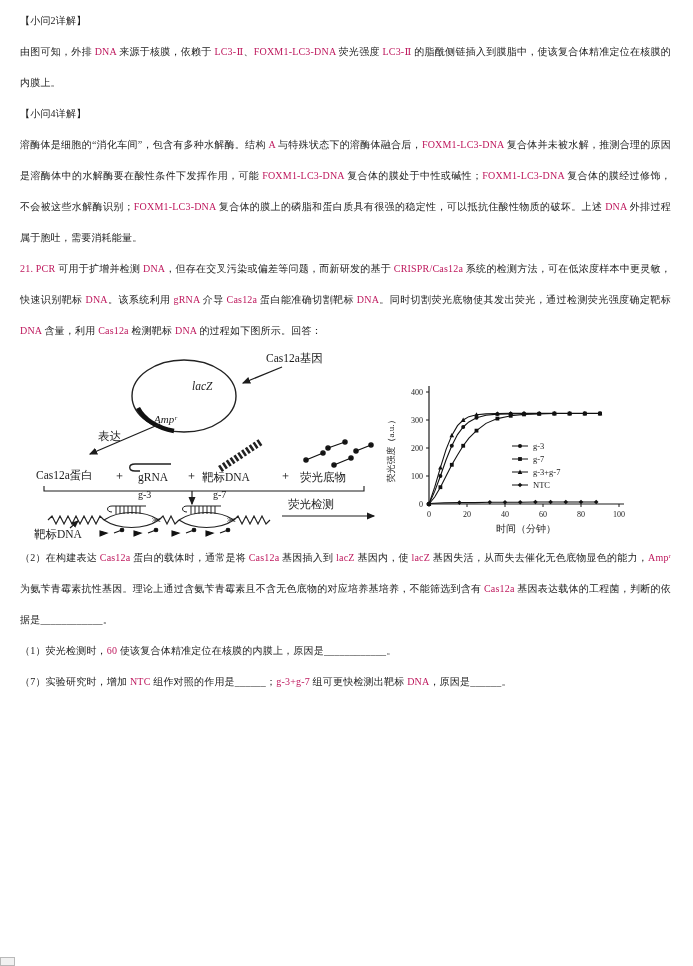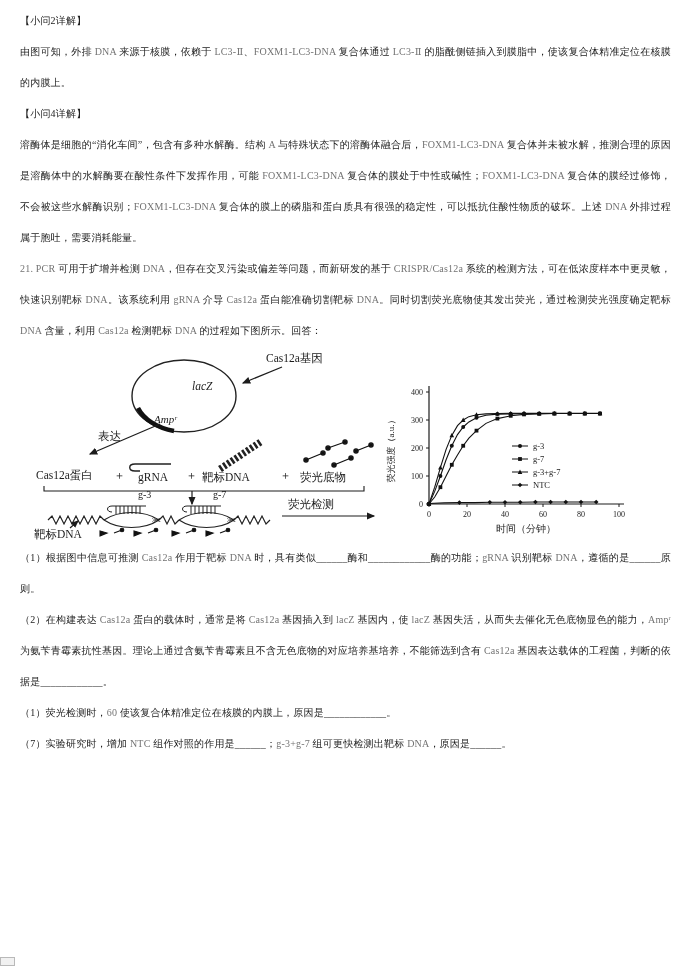--- a/index.html
+++ b/index.html
@@ -6,41 +6,41 @@
   body{
     width:693px;height:966px;overflow:hidden;position:relative;
     font-family:"Liberation Serif","DejaVu Serif",serif;
     color:#1c1c1c;
   }
   .doc{padding:5px 22px 0 20px;}
   .para{
     margin:0;font-size:10px;line-height:31px;
     text-align:justify;letter-spacing:0.2px;
   }
-  .para .lat{color:#737373;}
+  .para .lat{color:#be185d;}
   .figure-row{
     display:flex;align-items:flex-start;
     height:192px;margin:2px 0 2px 14px;
   }
   .diagram-svg{flex:0 0 auto;}
   .chart-svg{flex:0 0 auto;margin-top:26px;margin-left:4px;}
   svg text{font-family:"Liberation Serif","DejaVu Serif",serif;fill:#1c1c1c;}
   .scroll-corner{
     position:absolute;left:0;bottom:0;width:15px;height:9px;
     background:#f1f1f1;border:1px solid #b9b9b9;box-sizing:border-box;
   }
 </style>
 </head>
 <body>
 
 <div class="doc">
 
   <div>
       <p class="para"><span>【小问2详解】</span></p>
-      <p class="para"><span>由图可知，外排 </span><span class="lat">DNA</span><span> 来源于核膜，依赖于 </span><span class="lat">LC3-Ⅱ</span><span>、</span><span class="lat">FOXM1-LC3-DNA</span><span> 复合体通过 </span><span class="lat">LC3-Ⅱ</span><span> 的脂酰侧链插入到膜脂中，使该复合体精准定位在核膜的内膜上。</span></p>
+      <p class="para"><span>由图可知，外排 </span><span class="lat">DNA</span><span> 来源于核膜，依赖于 </span><span class="lat">LC3-Ⅱ</span><span>、</span><span class="lat">FOXM1-LC3-DNA</span><span> 荧光强度 </span><span class="lat">LC3-Ⅱ</span><span> 的脂酰侧链插入到膜脂中，使该复合体精准定位在核膜的内膜上。</span></p>
       <p class="para"><span>【小问4详解】</span></p>
       <p class="para"><span>溶酶体是细胞的“消化车间”，包含有多种水解酶。结构 </span><span class="lat">A</span><span> 与特殊状态下的溶酶体融合后，</span><span class="lat">FOXM1-LC3-DNA</span><span> 复合体并未被水解，推测合理的原因是溶酶体中的水解酶要在酸性条件下发挥作用，可能 </span><span class="lat">FOXM1-LC3-DNA</span><span> 复合体的膜处于中性或碱性；</span><span class="lat">FOXM1-LC3-DNA</span><span> 复合体的膜经过修饰，不会被这些水解酶识别；</span><span class="lat">FOXM1-LC3-DNA</span><span> 复合体的膜上的磷脂和蛋白质具有很强的稳定性，可以抵抗住酸性物质的破坏。上述 </span><span class="lat">DNA</span><span> 外排过程属于胞吐，需要消耗能量。</span></p>
       <p class="para"><span class="lat">21. PCR</span><span> 可用于扩增并检测 </span><span class="lat">DNA</span><span>，但存在交叉污染或偏差等问题，而新研发的基于 </span><span class="lat">CRISPR/Cas12a</span><span> 系统的检测方法，可在低浓度样本中更灵敏，快速识别靶标 </span><span class="lat">DNA</span><span>。该系统利用 </span><span class="lat">gRNA</span><span> 介导 </span><span class="lat">Cas12a</span><span> 蛋白能准确切割靶标 </span><span class="lat">DNA</span><span>。同时切割荧光底物使其发出荧光，通过检测荧光强度确定靶标 </span><span class="lat">DNA</span><span> 含量，利用 </span><span class="lat">Cas12a</span><span> 检测靶标 </span><span class="lat">DNA</span><span> 的过程如下图所示。回答：</span></p>
     </div>
 
   <div class="figure-row">
 
     <svg class="diagram-svg" width="346" height="192" viewBox="0 0 346 192">
       <defs>
         <marker id="ah" markerWidth="8" markerHeight="8" refX="6" refY="3" orient="auto">
@@ -231,20 +231,19 @@
           <line x1="128" y1="111" x2="144" y2="111" stroke="#111" stroke-width="1"></line>
           <path d="M136,108.7 L138.3,111 L136,113.3 L133.7,111 Z" fill="#111"></path>
           <text x="149" y="114" font-size="8.5">NTC</text>
         </g>
       <text x="142" y="158" font-size="10" text-anchor="middle">时间（分钟）</text>
       <text x="10" y="75" font-size="9" text-anchor="middle" transform="rotate(-90 10 75)">荧光强度（a.u.）</text>
     </svg>
   </div>
 
   <div>
-      <p class="para"><span>（1）根据图中信息可推测 </span><span class="lat">Cas12a</span><span> 作用于靶标 </span><span class="lat">DNA</span><span> 时，具有类似______酶和____________酶的功能；</span><span class="lat">gRNA</span><span> 识别靶标 </span><span class="lat">DNA</span><span>，遵循的是______原则。</span></p>
       <p class="para"><span>（2）在构建表达 </span><span class="lat">Cas12a</span><span> 蛋白的载体时，通常是将 </span><span class="lat">Cas12a</span><span> 基因插入到 </span><span class="lat">lacZ</span><span> 基因内，使 </span><span class="lat">lacZ</span><span> 基因失活，从而失去催化无色底物显色的能力，</span><span class="lat">Ampʳ</span><span>为氨苄青霉素抗性基因。理论上通过含氨苄青霉素且不含无色底物的对应培养基培养，不能筛选到含有 </span><span class="lat">Cas12a</span><span> 基因表达载体的工程菌，判断的依据是____________。</span></p>
       <p class="para"><span>（1）荧光检测时，</span><span class="lat">60</span><span> 使该复合体精准定位在核膜的内膜上，原因是____________。</span></p>
       <p class="para"><span>（7）实验研究时，增加 </span><span class="lat">NTC</span><span> 组作对照的作用是______；</span><span class="lat">g-3+g-7</span><span> 组可更快检测出靶标 </span><span class="lat">DNA</span><span>，原因是______。</span></p>
     </div>
 </div>
 
 <div class="scroll-corner"></div>
 
 </body></html>

